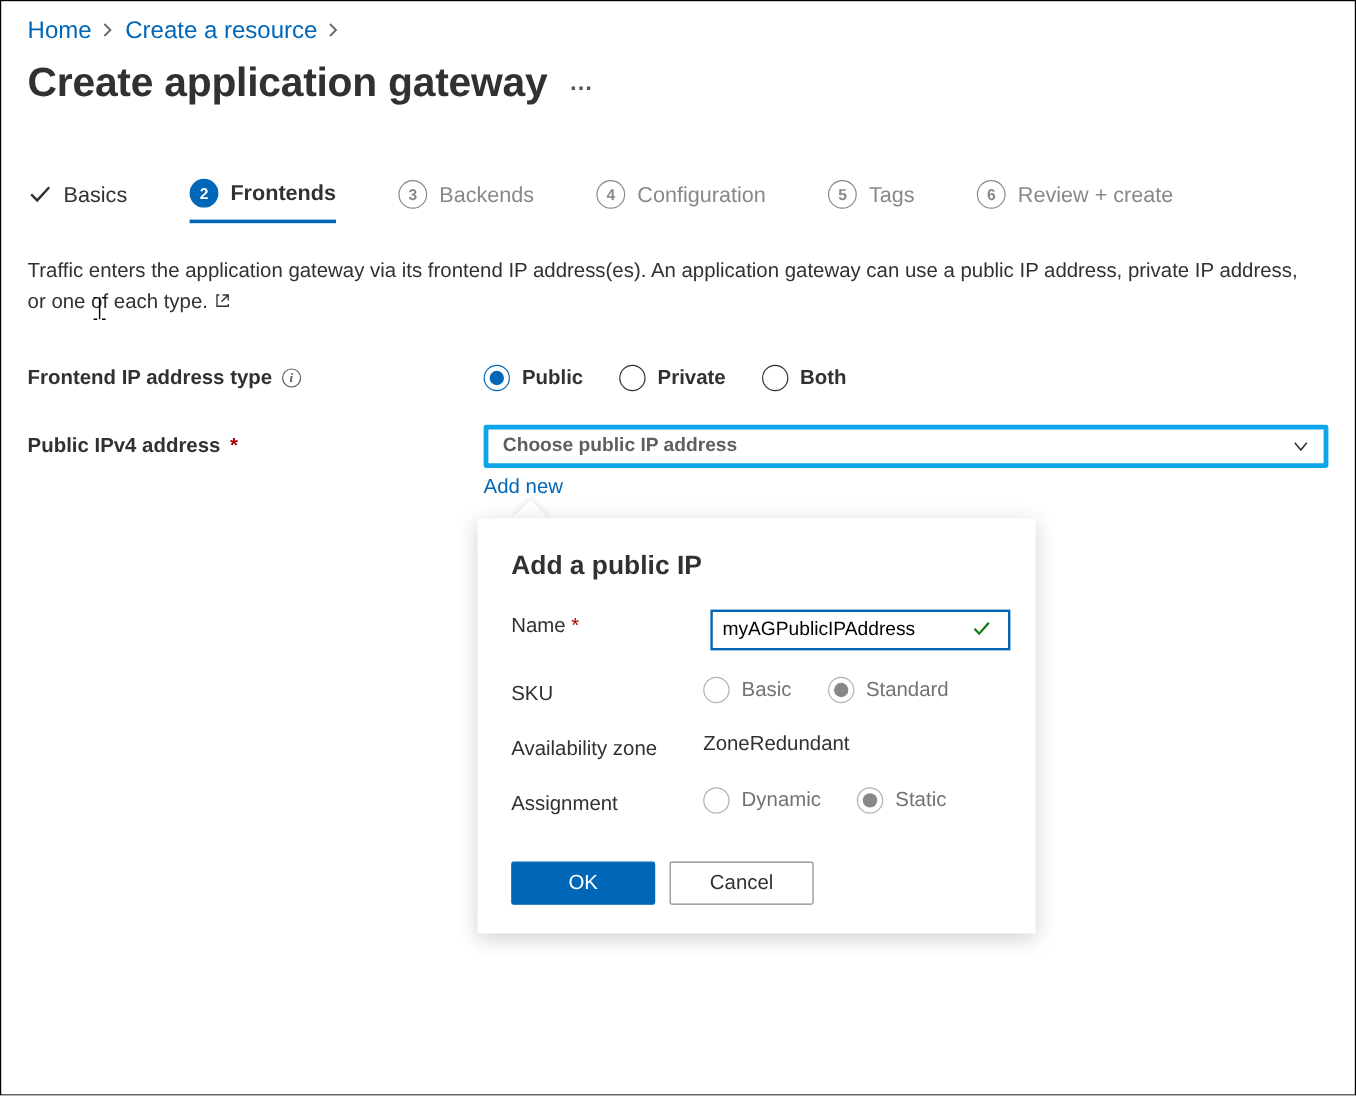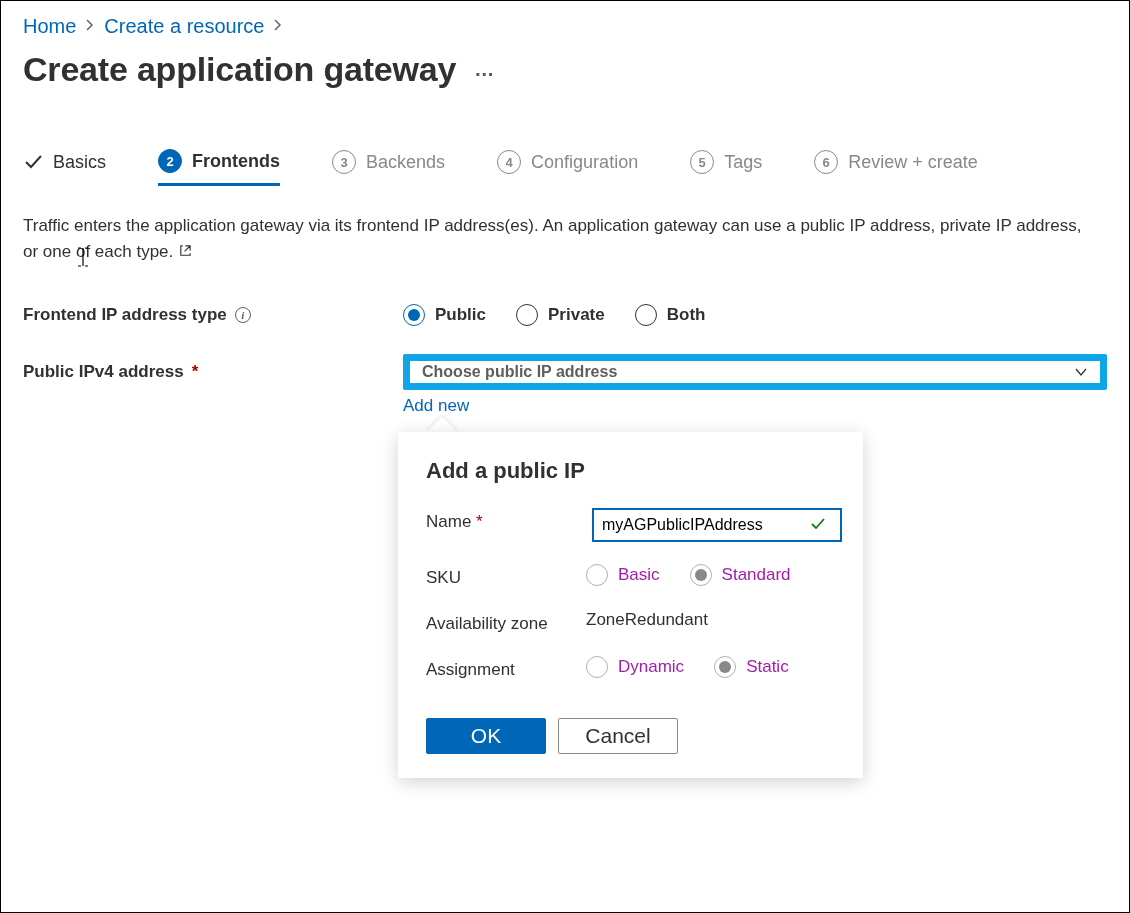--- a/index.html
+++ b/index.html
@@ -152,29 +152,29 @@
     align-items: center;
     justify-content: center;
   }
   .radio .dot.sel::after {
     content: "";
     width: 12px; height: 12px;
     border-radius: 50%;
     background: #0067b8;
   }
   .radio .dot.sel { border-color: #0067b8; }
-  .radio.disabled { color: #a21caf; cursor: default; }
+  .radio.disabled { color: #737373; cursor: default; }
   .radio.disabled .dot { border-color: #b3b0ad; }
   .radio.disabled .dot.sel::after { background: #8a8886; }
   .radio.disabled .dot.sel { border-color: #b3b0ad; }
   .select {
     flex: 1;
     max-width: 710px;
     height: 36px;
-    border: 7px solid #0ea5e9;
+    border: 4px solid #0ea5e9;
     border-radius: 2px;
     display: flex;
     align-items: center;
     justify-content: space-between;
     padding: 0 12px;
     color: #605e5c;
     cursor: pointer;
     font-size: 16px;
   }
   .chev-down {
@@ -245,21 +245,21 @@
     display: flex;
     gap: 12px;
     margin-top: 38px;
   }
   .btn {
     min-width: 120px;
     height: 36px;
     display: flex;
     align-items: center;
     justify-content: center;
-    font-size: 21px;
+    font-size: 17px;
     border-radius: 2px;
     cursor: pointer;
     border: 1px solid #8a8886;
     background: #fff;
     text-align: right;
   }
   .btn.primary {
     background: #0067b8;
     color: #fff;
     border-color: #0067b8;

